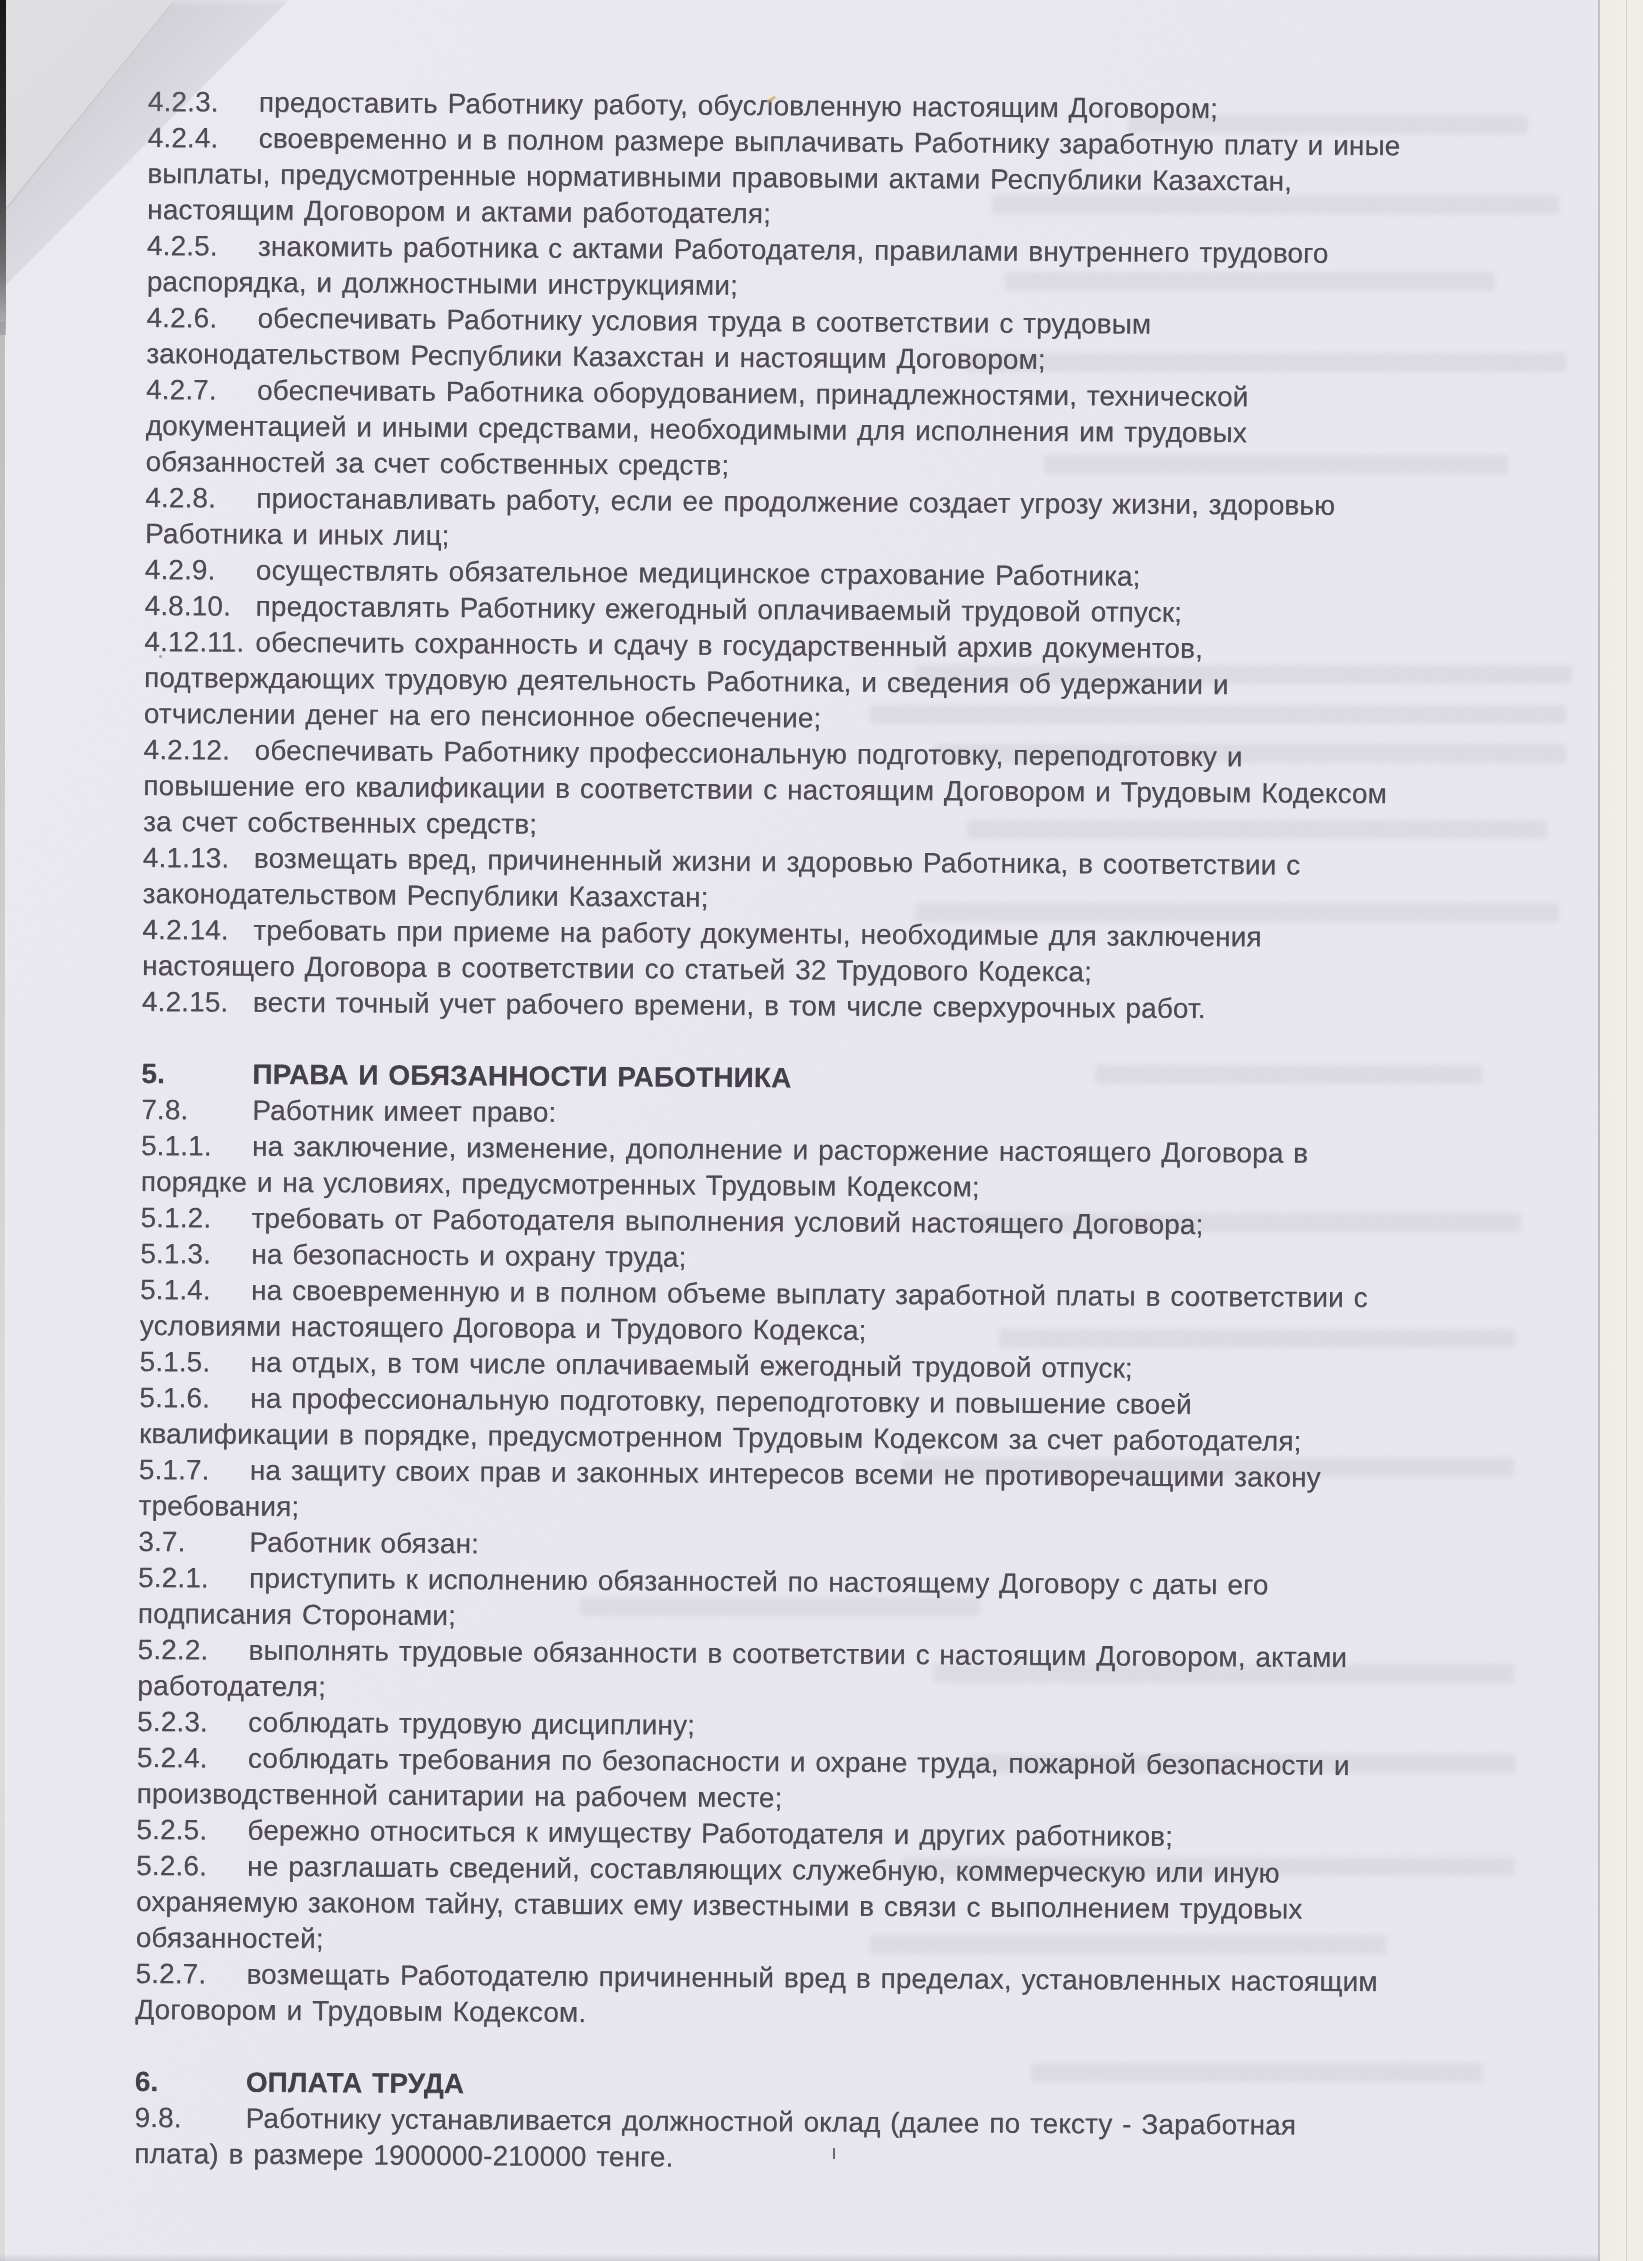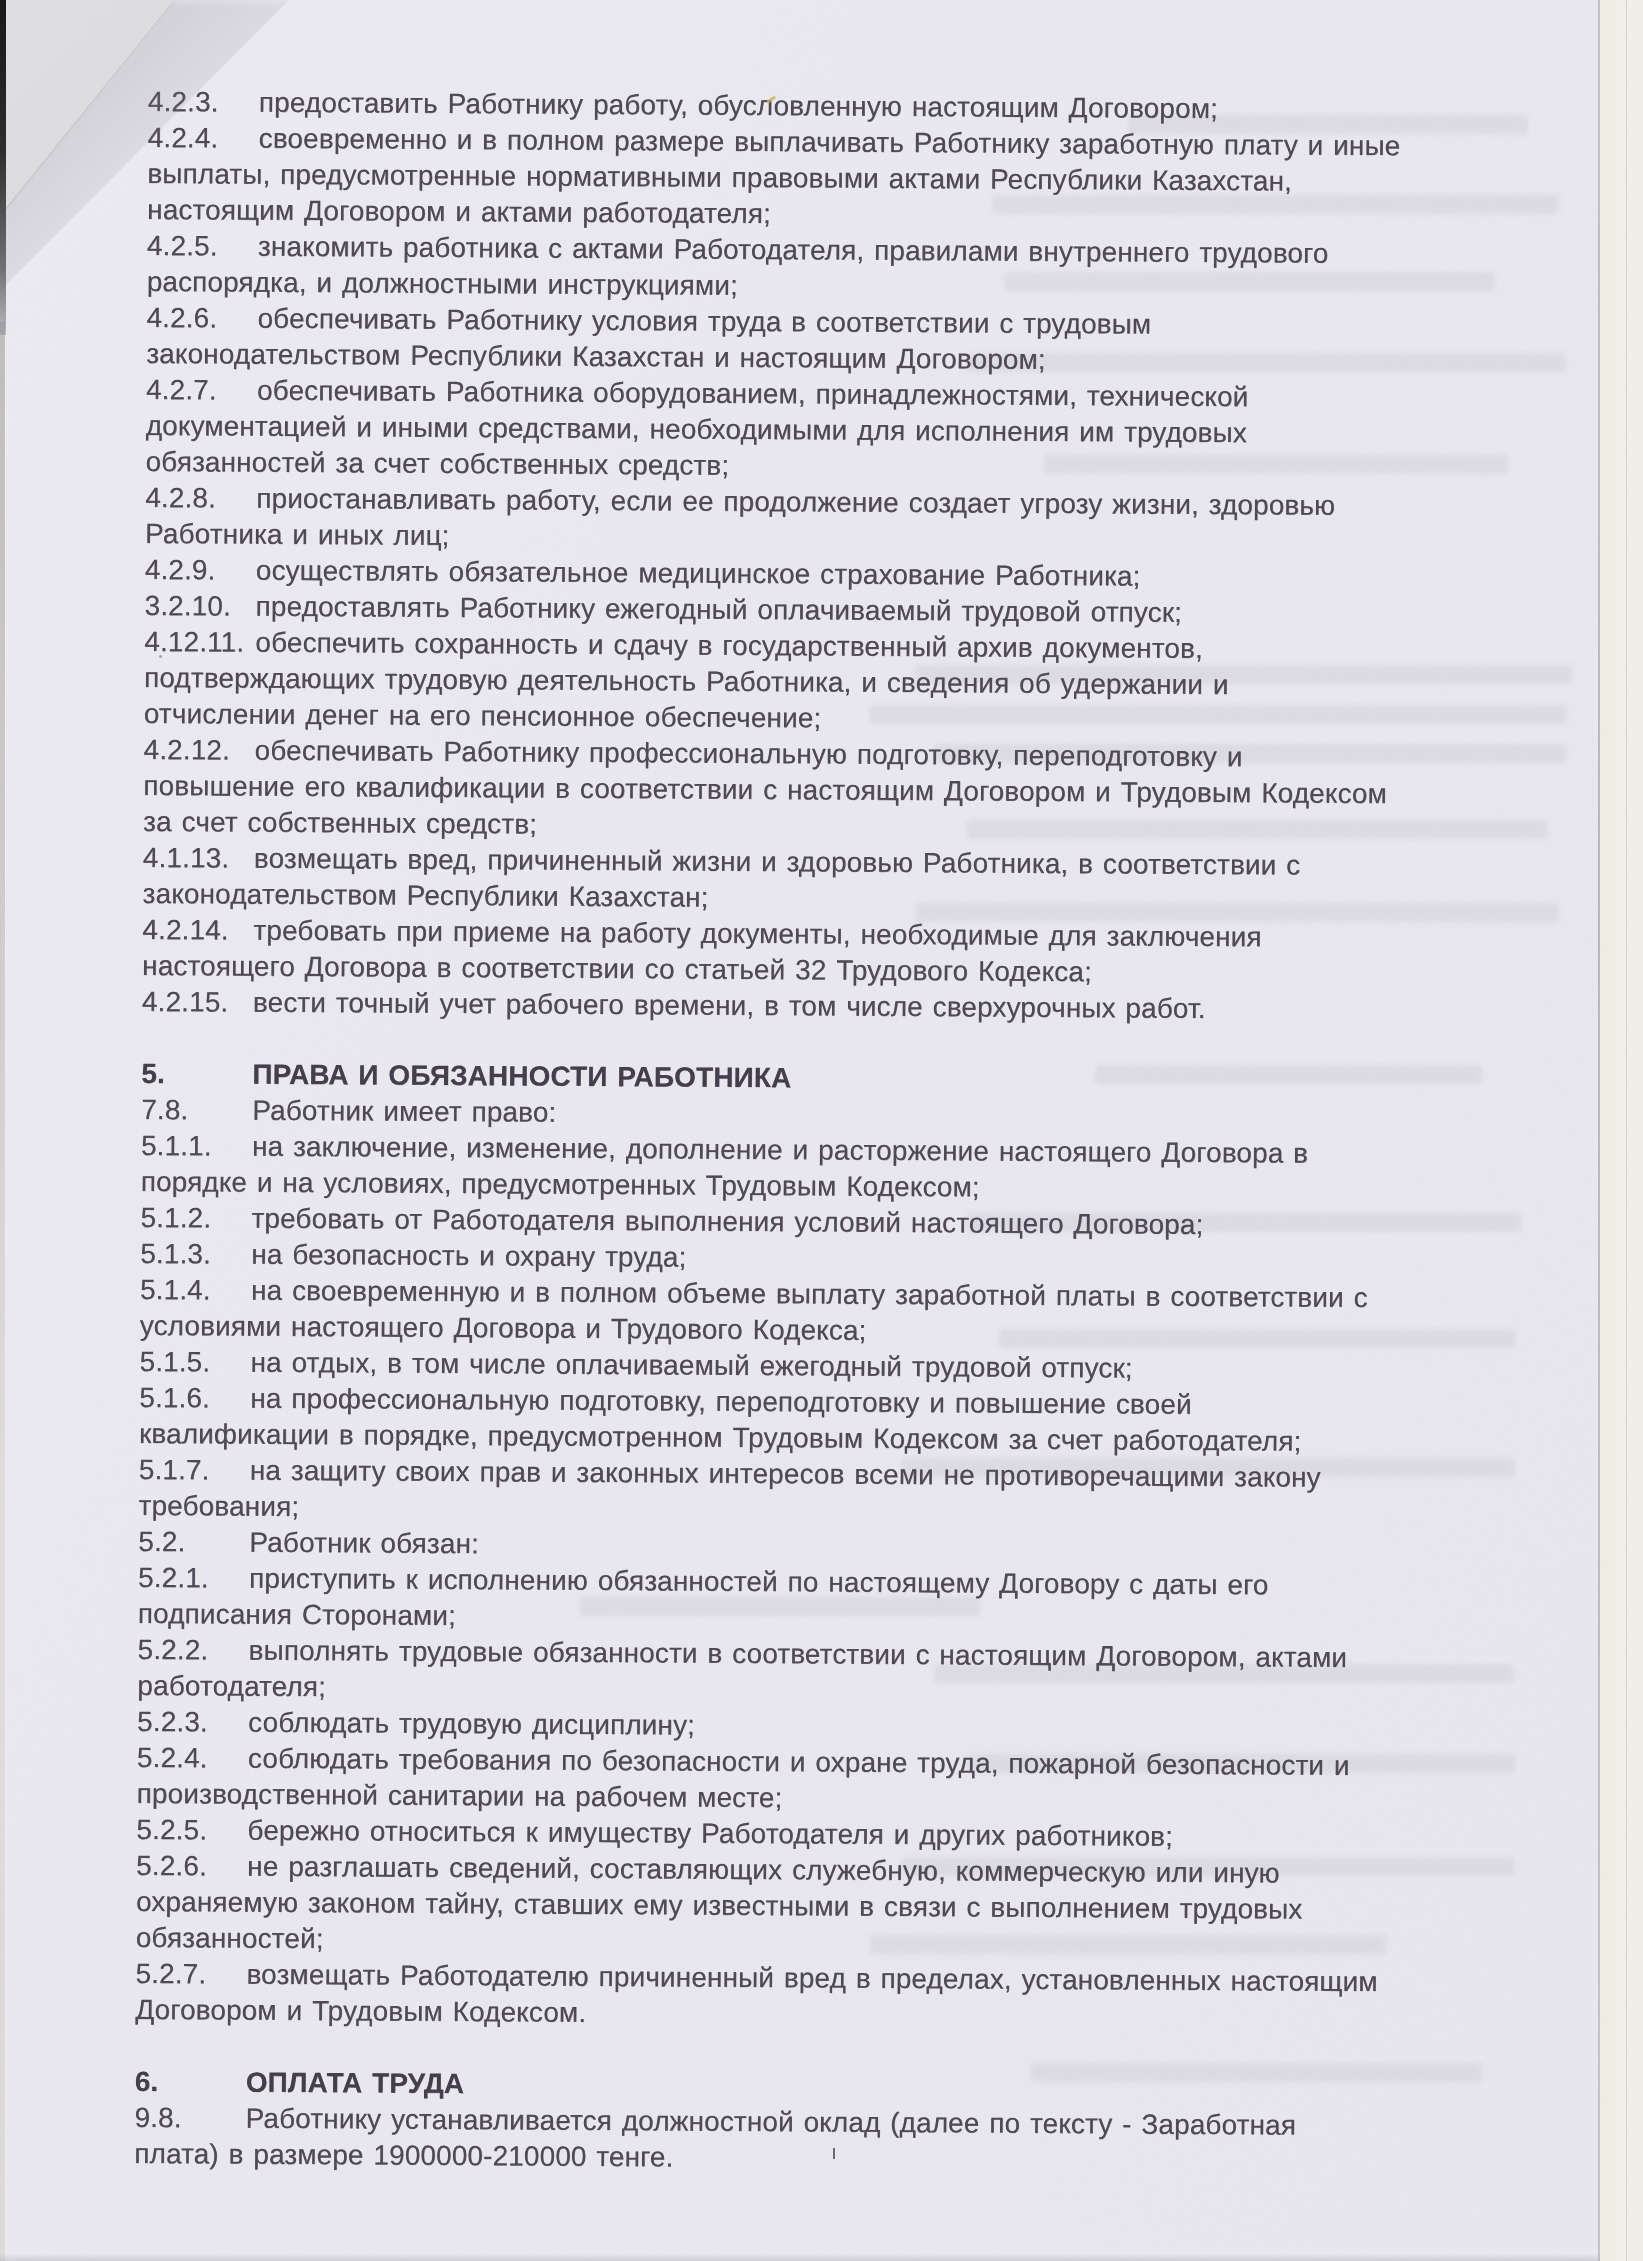--- a/index.html
+++ b/index.html
@@ -129,21 +129,21 @@
       <div class="line"><span class="num">4.2.5.</span><span class="txt">знакомить работника с актами Работодателя, правилами внутреннего трудового</span></div>
       <div class="line"><span class="txt">распорядка, и должностными инструкциями;</span></div>
       <div class="line"><span class="num">4.2.6.</span><span class="txt">обеспечивать Работнику условия труда в соответствии с трудовым</span></div>
       <div class="line"><span class="txt">законодательством Республики Казахстан и настоящим Договором;</span></div>
       <div class="line"><span class="num">4.2.7.</span><span class="txt">обеспечивать Работника оборудованием, принадлежностями, технической</span></div>
       <div class="line"><span class="txt">документацией и иными средствами, необходимыми для исполнения им трудовых</span></div>
       <div class="line"><span class="txt">обязанностей за счет собственных средств;</span></div>
       <div class="line"><span class="num">4.2.8.</span><span class="txt">приостанавливать работу, если ее продолжение создает угрозу жизни, здоровью</span></div>
       <div class="line"><span class="txt">Работника и иных лиц;</span></div>
       <div class="line"><span class="num">4.2.9.</span><span class="txt">осуществлять обязательное медицинское страхование Работника;</span></div>
-      <div class="line"><span class="num">3.2.10.</span><span class="txt">предоставлять Работнику ежегодный оплачиваемый трудовой отпуск;</span></div>
+      <div class="line"><span class="num">4.8.10.</span><span class="txt">предоставлять Работнику ежегодный оплачиваемый трудовой отпуск;</span></div>
       <div class="line"><span class="num">4.12.11.</span><span class="txt">обеспечить сохранность и сдачу в государственный архив документов,</span></div>
       <div class="line"><span class="txt">подтверждающих трудовую деятельность Работника, и сведения об удержании и</span></div>
       <div class="line"><span class="txt">отчислении денег на его пенсионное обеспечение;</span></div>
       <div class="line"><span class="num">4.2.12.</span><span class="txt">обеспечивать Работнику профессиональную подготовку, переподготовку и</span></div>
       <div class="line"><span class="txt">повышение его квалификации в соответствии с настоящим Договором и Трудовым Кодексом</span></div>
       <div class="line"><span class="txt">за счет собственных средств;</span></div>
       <div class="line"><span class="num">4.1.13.</span><span class="txt">возмещать вред, причиненный жизни и здоровью Работника, в соответствии с</span></div>
       <div class="line"><span class="txt">законодательством Республики Казахстан;</span></div>
       <div class="line"><span class="num">4.2.14.</span><span class="txt">требовать при приеме на работу документы, необходимые для заключения</span></div>
       <div class="line"><span class="txt">настоящего Договора в соответствии со статьей 32 Трудового Кодекса;</span></div>
@@ -155,21 +155,21 @@
       <div class="line"><span class="txt">порядке и на условиях, предусмотренных Трудовым Кодексом;</span></div>
       <div class="line"><span class="num">5.1.2.</span><span class="txt">требовать от Работодателя выполнения условий настоящего Договора;</span></div>
       <div class="line"><span class="num">5.1.3.</span><span class="txt">на безопасность и охрану труда;</span></div>
       <div class="line"><span class="num">5.1.4.</span><span class="txt">на своевременную и в полном объеме выплату заработной платы в соответствии с</span></div>
       <div class="line"><span class="txt">условиями настоящего Договора и Трудового Кодекса;</span></div>
       <div class="line"><span class="num">5.1.5.</span><span class="txt">на отдых, в том числе оплачиваемый ежегодный трудовой отпуск;</span></div>
       <div class="line"><span class="num">5.1.6.</span><span class="txt">на профессиональную подготовку, переподготовку и повышение своей</span></div>
       <div class="line"><span class="txt">квалификации в порядке, предусмотренном Трудовым Кодексом за счет работодателя;</span></div>
       <div class="line"><span class="num">5.1.7.</span><span class="txt">на защиту своих прав и законных интересов всеми не противоречащими закону</span></div>
       <div class="line"><span class="txt">требования;</span></div>
-      <div class="line"><span class="num">5.2.</span><span class="txt">Работник обязан:</span></div>
+      <div class="line"><span class="num">3.7.</span><span class="txt">Работник обязан:</span></div>
       <div class="line"><span class="num">5.2.1.</span><span class="txt">приступить к исполнению обязанностей по настоящему Договору с даты его</span></div>
       <div class="line"><span class="txt">подписания Сторонами;</span></div>
       <div class="line"><span class="num">5.2.2.</span><span class="txt">выполнять трудовые обязанности в соответствии с настоящим Договором, актами</span></div>
       <div class="line"><span class="txt">работодателя;</span></div>
       <div class="line"><span class="num">5.2.3.</span><span class="txt">соблюдать трудовую дисциплину;</span></div>
       <div class="line"><span class="num">5.2.4.</span><span class="txt">соблюдать требования по безопасности и охране труда, пожарной безопасности и</span></div>
       <div class="line"><span class="txt">производственной санитарии на рабочем месте;</span></div>
       <div class="line"><span class="num">5.2.5.</span><span class="txt">бережно относиться к имуществу Работодателя и других работников;</span></div>
       <div class="line"><span class="num">5.2.6.</span><span class="txt">не разглашать сведений, составляющих служебную, коммерческую или иную</span></div>
       <div class="line"><span class="txt">охраняемую законом тайну, ставших ему известными в связи с выполнением трудовых</span></div>

